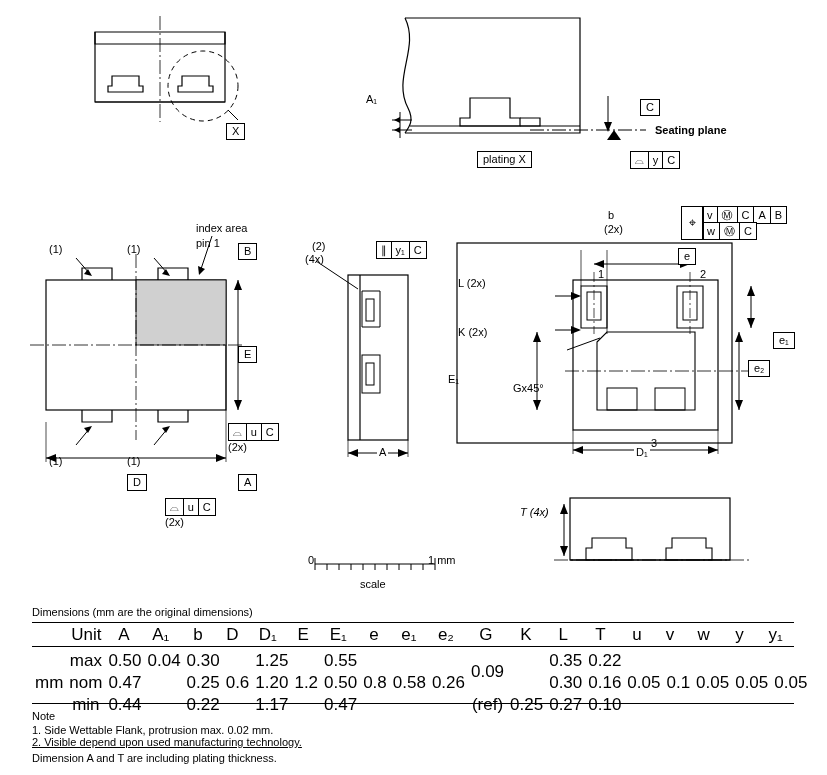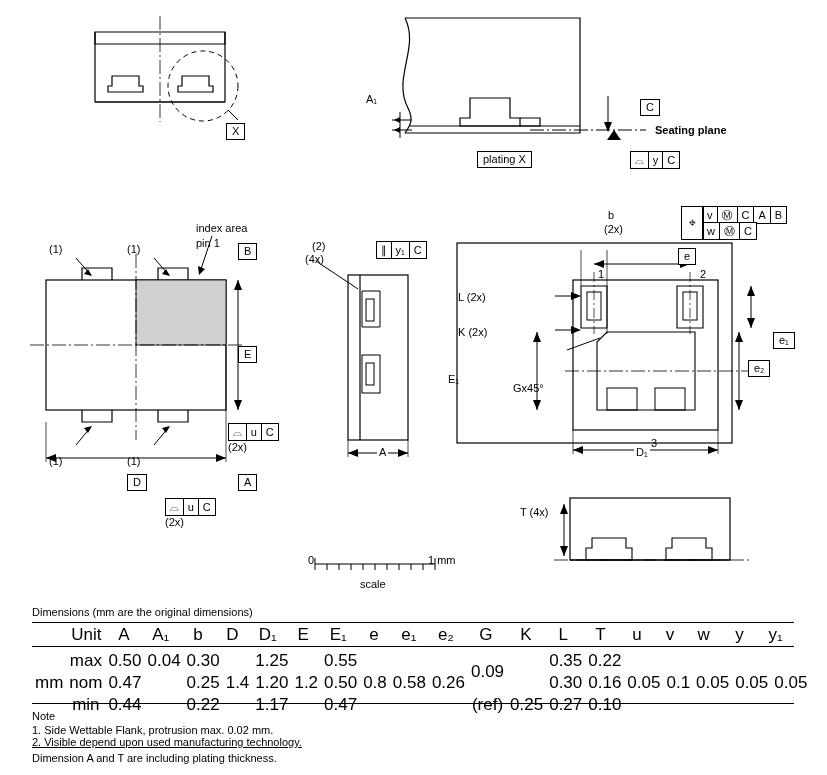--- a/index.html
+++ b/index.html
@@ -266,21 +266,21 @@
   <span>⌖</span>
 </div>
 <div class="abs lbl" style="left:608px;top:209px;">b</div>
 <div class="abs lbl" style="left:604px;top:223px;">(2x)</div>
 <div class="abs" style="left:678px;top:246px;">
   <span class="bx">e</span>
 </div>
 <div class="abs lbl" style="left:598px;top:268px;">1</div>
 <div class="abs lbl" style="left:700px;top:268px;">2</div>
 <div class="abs lbl" style="left:651px;top:437px;">3</div>
-<div class="abs lbl" style="left:458px;top:291px;">L (2x)</div>
+<div class="abs lbl" style="left:458px;top:277px;">L (2x)</div>
 <div class="abs lbl" style="left:458px;top:326px;">K (2x)</div>
 <div class="abs lbl" style="left:448px;top:373px;">E₁</div>
 <div class="abs lbl" style="left:513px;top:382px;">Gx45°</div>
 <div class="abs" style="left:773px;top:330px;">
   <span class="bx">e₁</span>
 </div>
 <div class="abs" style="left:748px;top:358px;">
   <span class="bx">e₂</span>
 </div>
 <div class="abs lbl" style="left:634px;top:446px;background:#fff;padding:0 2px;">D₁</div>
@@ -292,21 +292,21 @@
     <path d="M52,48 L52,58 L46,58 L46,70 L92,70 L92,58 L86,58 L86,48 Z" fill="none" stroke="#000" stroke-width="1.1"></path>
     <path d="M132,48 L132,58 L126,58 L126,70 L172,70 L172,58 L166,58 L166,48 Z" fill="none" stroke="#000" stroke-width="1.1"></path>
     <line x1="30" y1="70" x2="190" y2="70" stroke="#000" stroke-width="1.2"></line>
     <line x1="14" y1="70" x2="212" y2="70" stroke="#000" stroke-width="0.8" stroke-dasharray="14,3,2,3"></line>
 
     <line x1="24" y1="14" x2="24" y2="66" stroke="#000" stroke-width="1"></line>
     <polygon points="24,14 20,24 28,24" fill="#000"></polygon>
     <polygon points="24,66 20,56 28,56" fill="#000"></polygon>
   </svg>
 </div>
-<div class="abs lbl" style="left:520px;top:506px;">T (4x)</div>
+<div class="abs lbl" style="left:520px;top:506px;font-style:italic;">T (4x)</div>
 
 <div class="abs" style="left:310px;top:552px;">
   <svg width="140" height="22" viewBox="0 0 140 22">
     <line x1="5" y1="12" x2="125" y2="12" stroke="#000" stroke-width="1"></line>
     <line x1="5" y1="6" x2="5" y2="18" stroke="#000" stroke-width="1"></line>
     <line x1="125" y1="6" x2="125" y2="18" stroke="#000" stroke-width="1"></line>
     <line x1="17" y1="12" x2="17" y2="18" stroke="#000" stroke-width="1"></line>
     <line x1="29" y1="12" x2="29" y2="18" stroke="#000" stroke-width="1"></line>
     <line x1="41" y1="12" x2="41" y2="18" stroke="#000" stroke-width="1"></line>
     <line x1="53" y1="12" x2="53" y2="18" stroke="#000" stroke-width="1"></line>
@@ -384,21 +384,21 @@
         <td style="width:36px"></td>
         <td style="width:36px"></td>
         <td style="width:36px"></td>
       </tr>
       <tr>
         <td style="width:38px">mm</td>
         <td style="width:34px">nom</td>
         <td>0.47</td>
         <td></td>
         <td>0.25</td>
-        <td>1.4</td>
+        <td>0.6</td>
         <td>1.20</td>
         <td>1.2</td>
         <td>0.50</td>
         <td>0.8</td>
         <td>0.58</td>
         <td>0.26</td>
         <td></td>
         <td>0.30</td>
         <td>0.16</td>
         <td>0.05</td>

